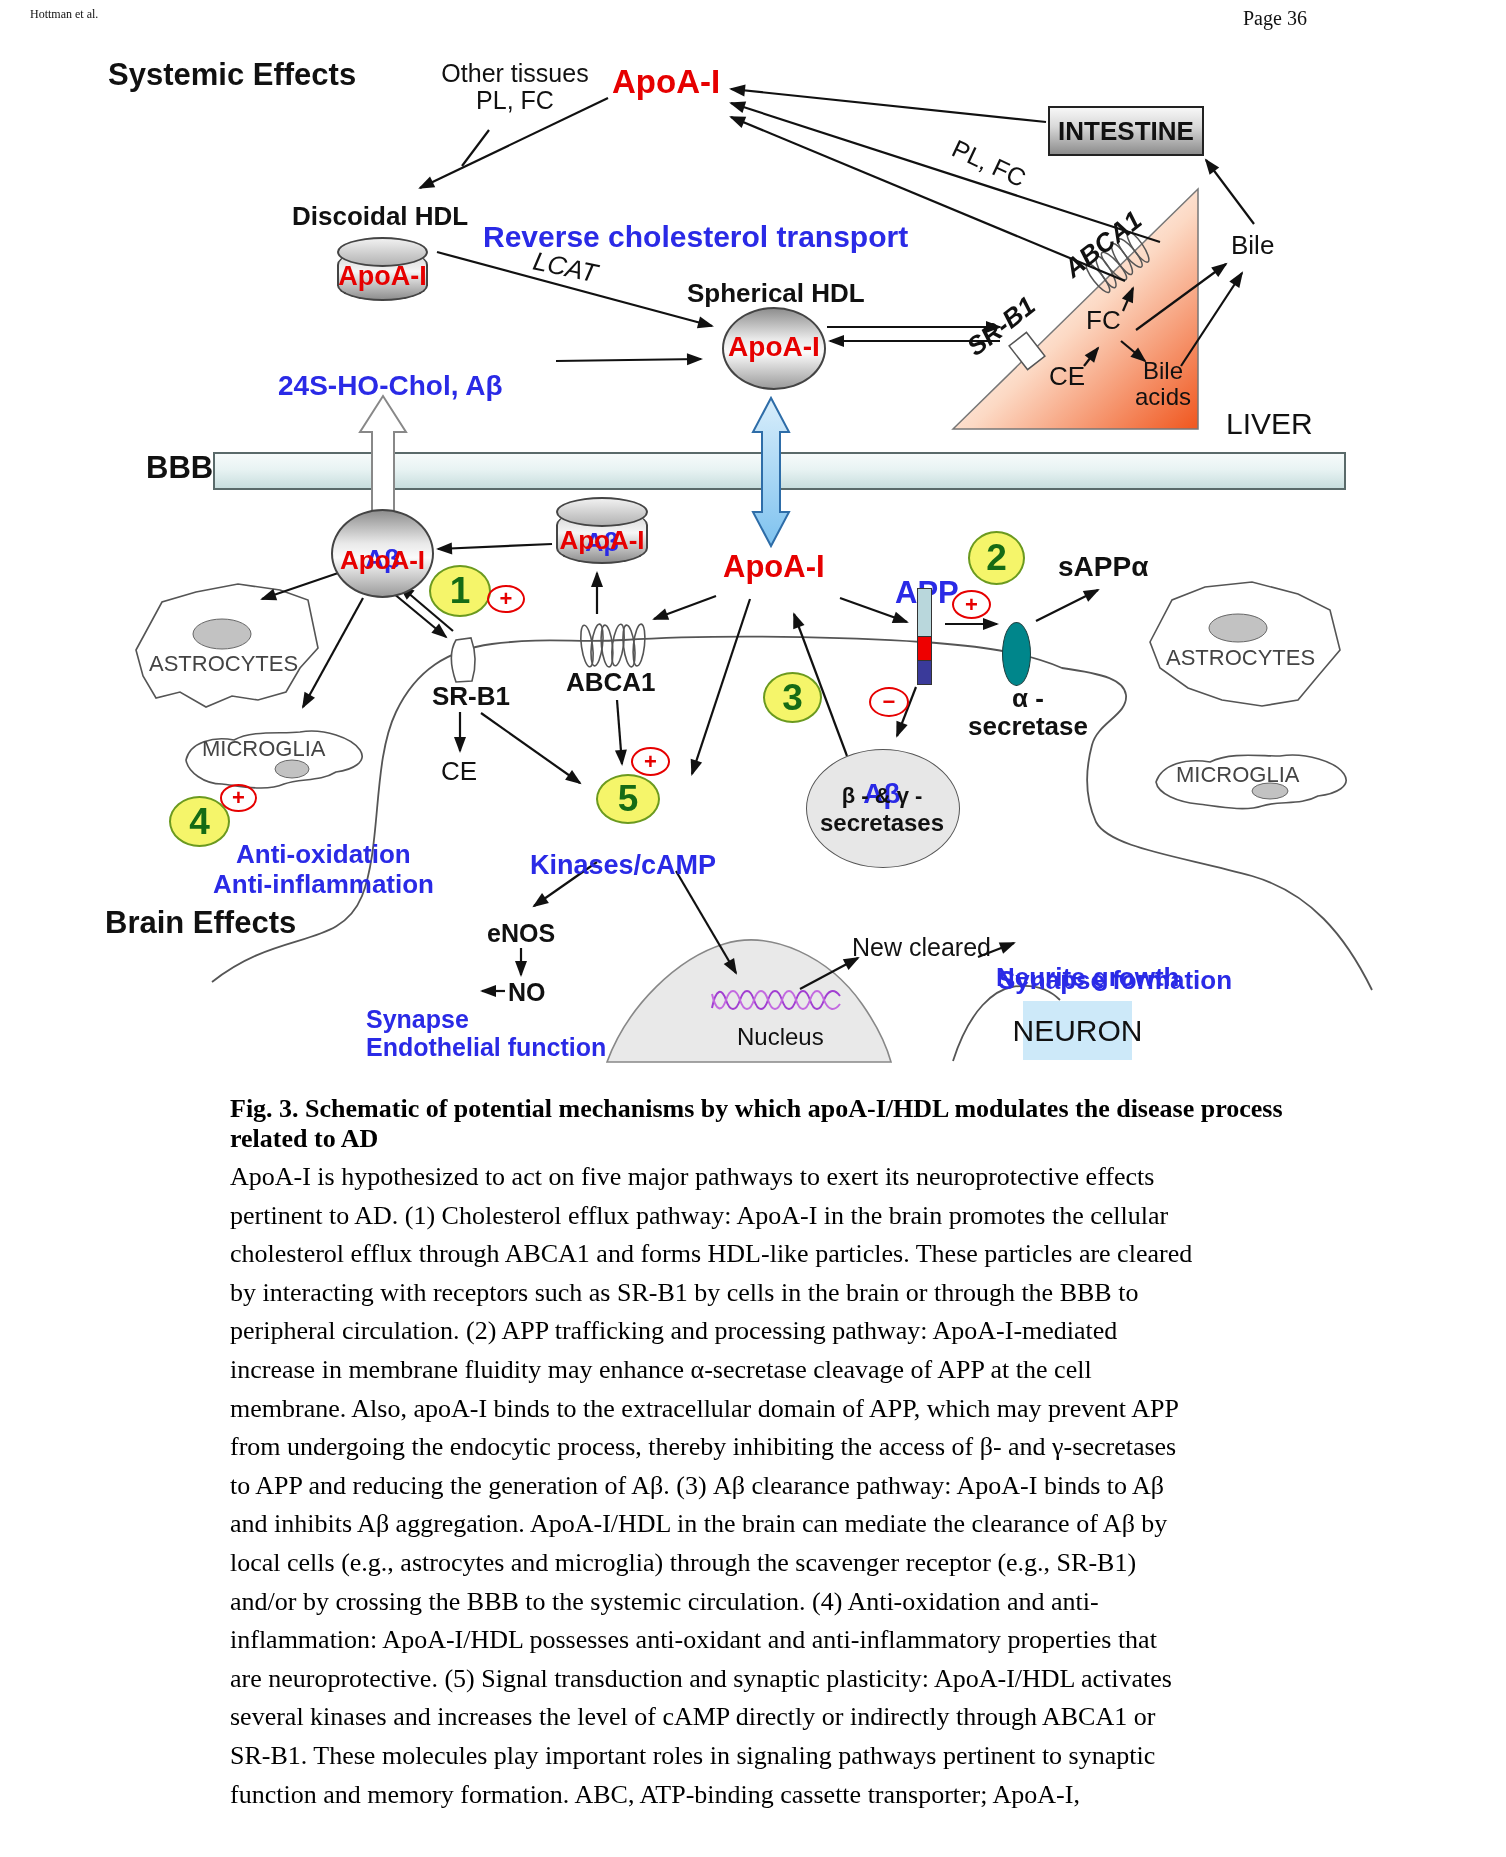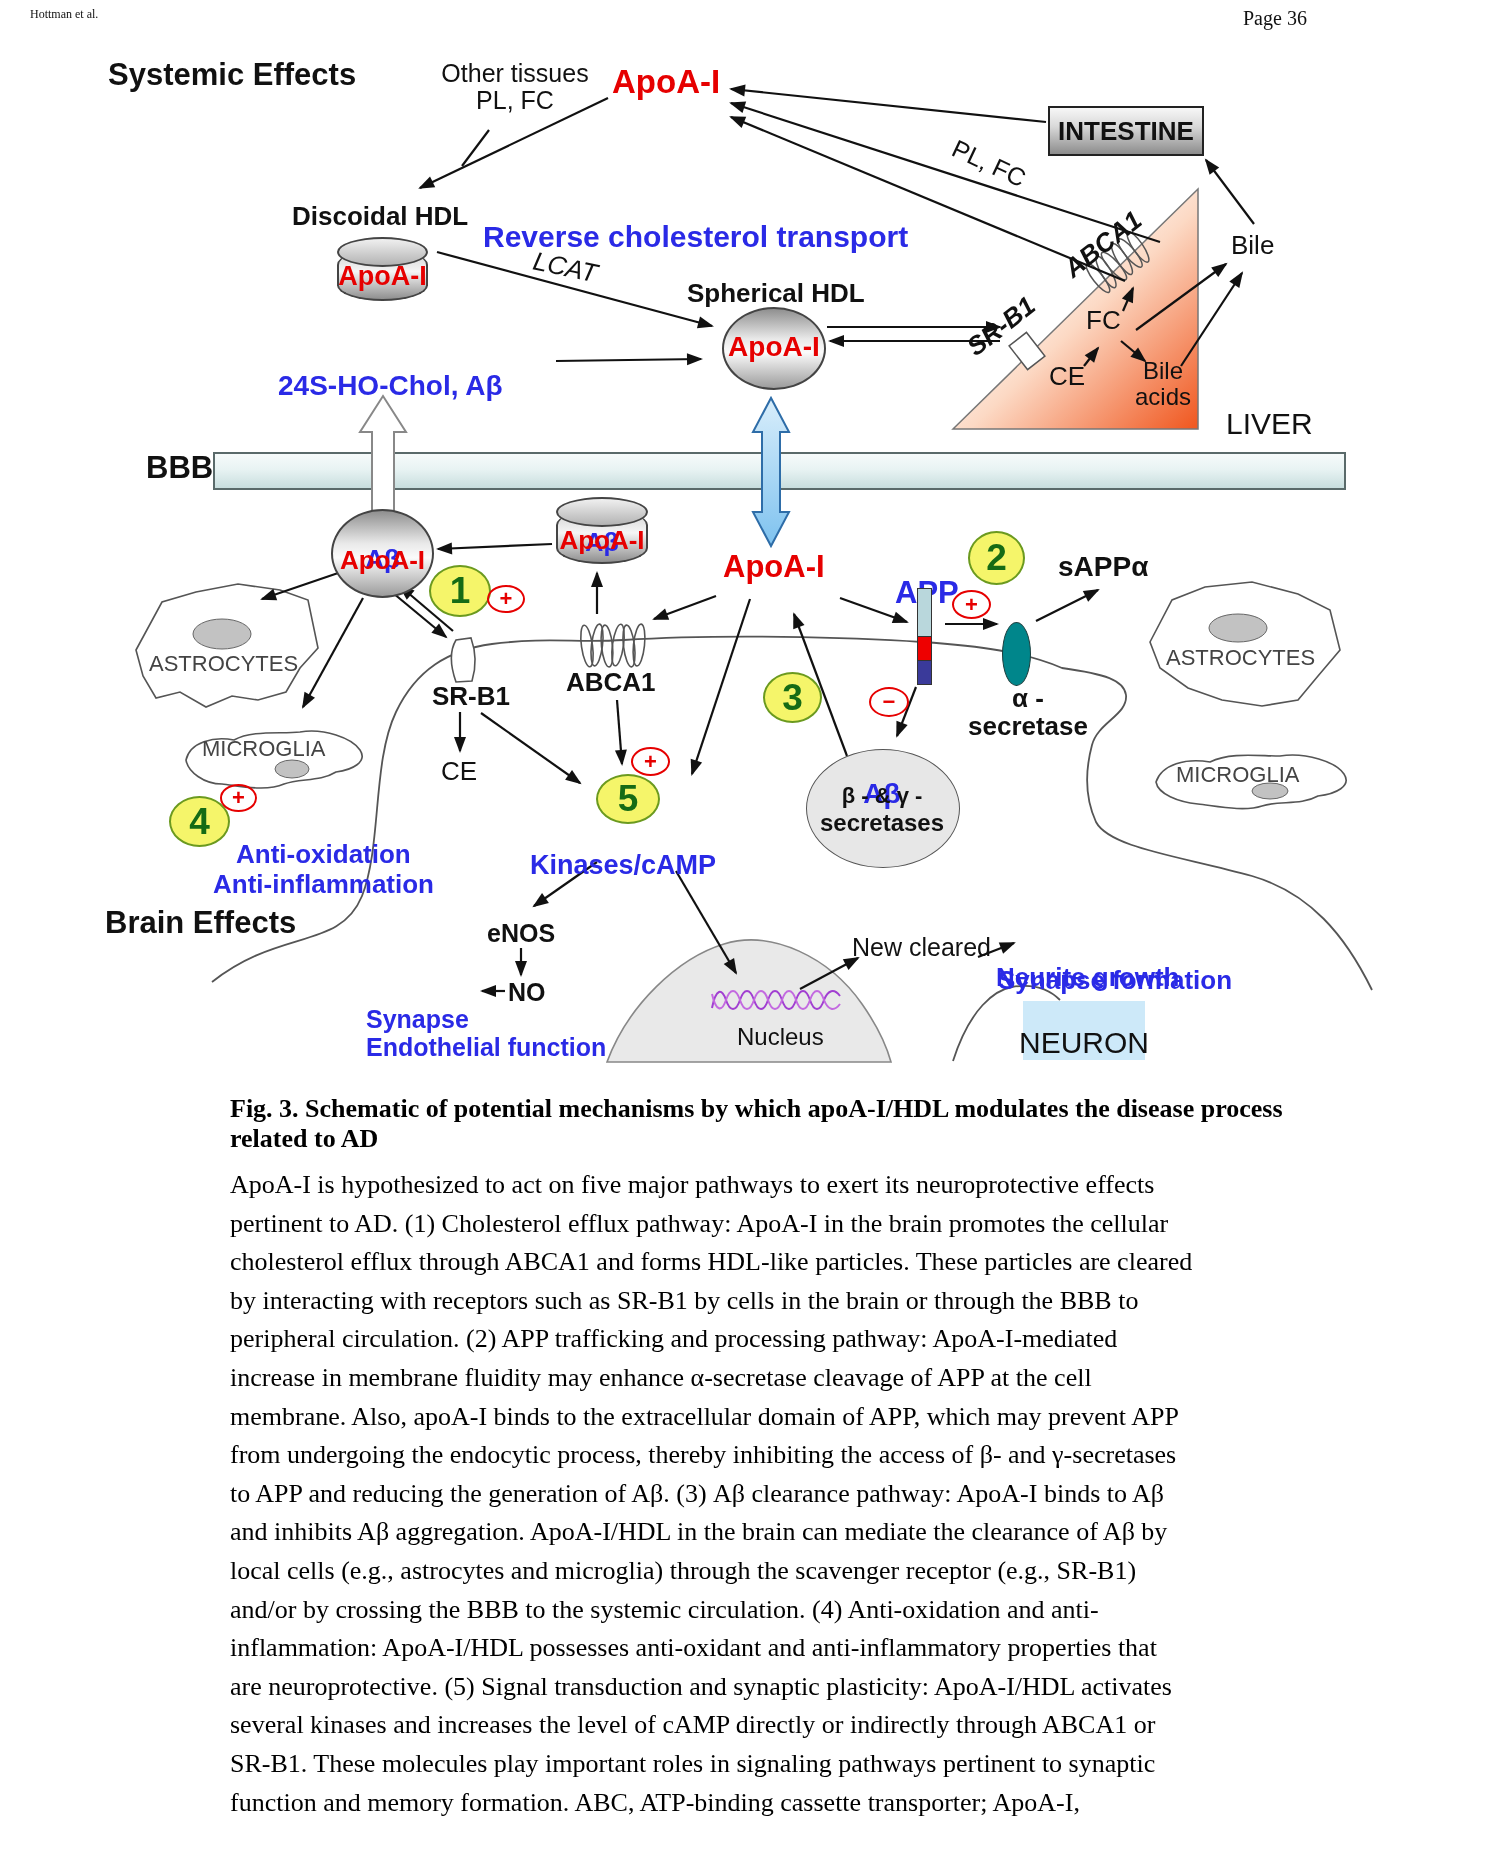--- a/index.html
+++ b/index.html
@@ -32,35 +32,35 @@
   
   .numc{position:absolute;z-index:4;background:#f5f56a;border:2.5px solid #6b9a1f;border-radius:50%;
         color:#156b15;display:flex;align-items:center;justify-content:center;font-weight:bold;font-size:37px;}
   .pm{position:absolute;z-index:4;border:2px solid #e60000;border-radius:50%;color:#e60000;background:transparent;
       display:flex;align-items:center;justify-content:center;font-weight:bold;font-size:22px;line-height:1;}
   .abeta-ellipse{position:absolute;z-index:2;border-radius:50%;background:#e7e7e7;border:1.5px solid #555;}
   .alpha-sec{position:absolute;z-index:3;border-radius:50%;background:#00868b;border:1.5px solid #1d3f3f;}
   .appbar{position:absolute;z-index:3;width:13px;border:1px solid #333;}
   .caption{position:absolute;left:230px;top:1094px;width:1080px;z-index:3;color:#000;}
   .caption .ttl{font-weight:bold;font-size:26px;line-height:30px;white-space:pre-line;}
-  .caption .bdy{font-size:26px;line-height:38.6px;white-space:pre-line;margin-top:12px;}
+  .caption .bdy{font-size:26px;line-height:38.6px;white-space:pre-line;margin-top:4px;}
 </style>
 </head>
 <body>
 
 <div class="page">
 
   <div class="lbl serif blk" style="left:30px;top:8px;font-size:12px;">Hottman et al.</div>
   <div class="lbl serif blk" style="left:1243px;top:8px;font-size:20px;">Page 36</div>
 
   <div class="base bbbbar" style="left:213px;top:452px;width:1129px;height:34px;"></div>
   <div class="base intestine" style="left:1048px;top:106px;width:152px;height:46px;">
     <span class="b blk" style="font-size:26px;">INTESTINE</span>
   </div>
-  <div class="base neuron" style="left:1023px;top:1001px;width:122px;height:59px;align-items:flex-end;">
+  <div class="base neuron" style="left:1023px;top:1001px;width:109px;height:59px;">
     <span class="blk" style="font-size:30px;">NEURON</span>
   </div>
 
   <svg class="layer" width="1506" height="1857" viewBox="0 0 1506 1857">
     <defs>
       <marker id="ah" markerUnits="userSpaceOnUse" markerWidth="20" markerHeight="16" refX="15" refY="7" orient="auto">
         <path d="M1,1 L17,7 L1,13 z" fill="#111"></path>
       </marker>
       <linearGradient id="liverGrad" gradientUnits="userSpaceOnUse" x1="1030" y1="255" x2="1195" y2="425">
         <stop offset="0" stop-color="#ffffff"></stop>

